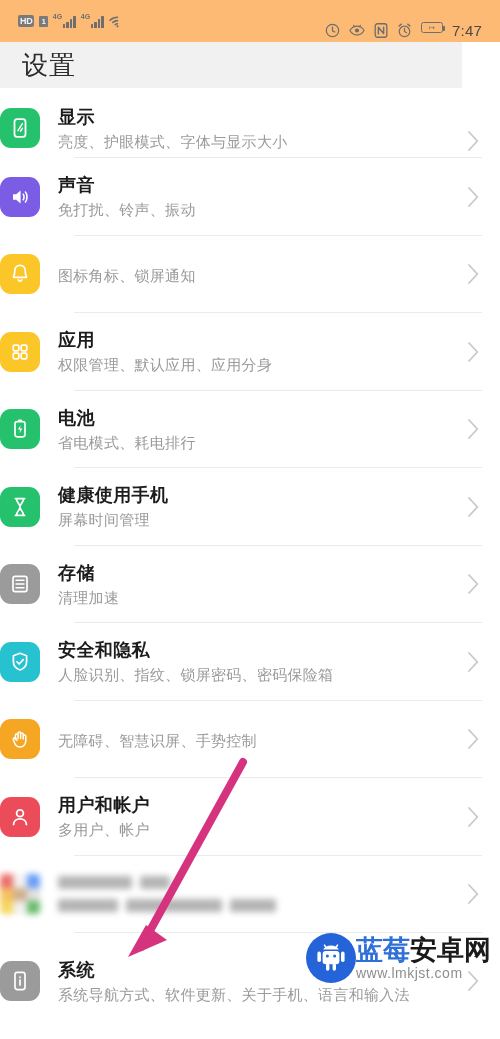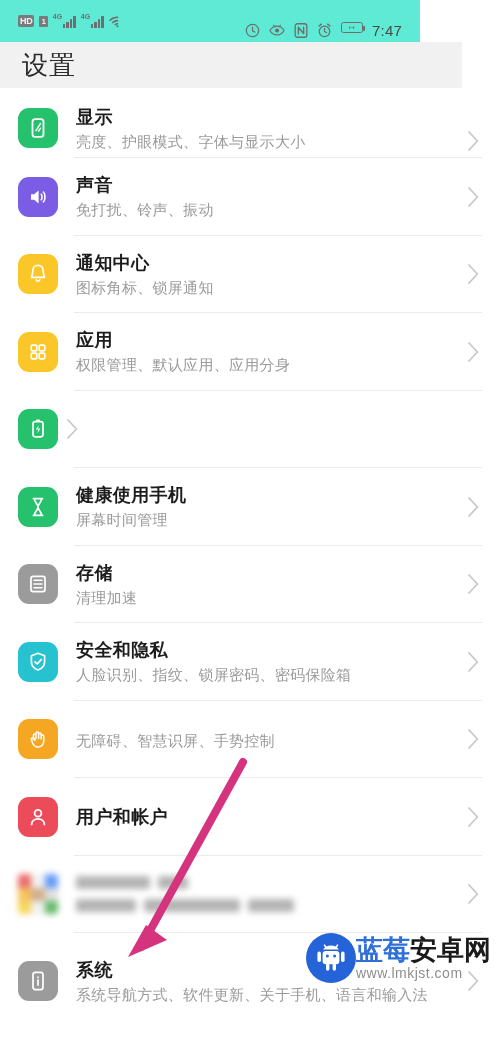--- a/index.html
+++ b/index.html
@@ -12,22 +12,22 @@
   #screen {
     position: relative;
     width: 500px; height: 1039px;
     background: #ffffff;
     overflow: hidden;
   }
 
   
   .statusbar {
     position: absolute; top: 0; left: 0;
-    width: 420px; height: 42px;
-    background: #5eead4;
+    width: 500px; height: 42px;
+    background: #fdba74;
     display: flex; align-items: center;
     padding: 0 18px;
   }
   .sb-left { display: flex; align-items: center; gap: 5px; }
   .sb-right { margin-left: auto; display: flex; gap: 9px; margin-top: 18px; }
   .hd-badge {
     background: #7a7a7a; color: #f1f1f1;
     font-size: 9px; font-weight: bold;
     padding: 1px 2px; border-radius: 2px;
     letter-spacing: -0.3px; line-height: 10px;
@@ -72,21 +72,21 @@
   
   .list {
     position: absolute; top: 88px; left: 0;
     width: 500px; height: 951px;
     background: #ffffff;
   }
   .row {
     position: relative;
     display: flex; align-items: center;
     height: 77.5px;
-    padding-left: 18px; padding-right: 20px;
+    padding-right: 20px;
   }
   .row.first { height: 70px; align-items: flex-end; padding-bottom: 6px; }
   .row.tall { height: 96px; }
   .row .sep {
     position: absolute; left: 74px; right: 18px; bottom: 0;
     height: 1px; background: #ebebeb;
   }
 
   .ic {
     width: 40px; height: 40px; border-radius: 11px;
@@ -261,21 +261,20 @@
     </div>
 
     <div class="row">
       <div class="ic" style="background:#fbc627">
         <svg width="24" height="24" viewBox="0 0 24 24">
           <path d="M12 3.4c-3.1 0-5.2 2.3-5.2 5.3 0 4.2-1.3 5.4-1.3 6.6h13c0-1.2-1.3-2.4-1.3-6.6 0-3-2.1-5.3-5.2-5.3z" fill="none" stroke="#fff" stroke-width="1.7" stroke-linejoin="round"></path>
           <path d="M10.2 17.8a1.9 1.9 0 0 0 3.6 0" fill="none" stroke="#fff" stroke-width="1.7" stroke-linecap="round"></path>
         </svg>
       </div>
       <div class="txt">
-        <div class="t1">通知中心</div>
         <div class="t2">图标角标、锁屏通知</div>
       </div>
       <div class="chev">
         <svg width="13" height="22" viewBox="0 0 13 22">
             <path d="M2 2l8.4 9L2 20" fill="none" stroke="#c8c8c8" stroke-width="1.8" stroke-linecap="round" stroke-linejoin="round"></path>
           </svg>
       </div>
       <div class="sep"></div>
     </div>
 
@@ -301,20 +300,24 @@
     </div>
 
     <div class="row">
       <div class="ic" style="background:#25c16d">
         <svg width="24" height="24" viewBox="0 0 24 24">
           <rect x="7" y="4.6" width="10" height="15.2" rx="2.2" fill="none" stroke="#fff" stroke-width="1.7"></rect>
           <rect x="10" y="2.6" width="4" height="2.2" rx="0.9" fill="#fff"></rect>
           <path d="M12.6 8.2l-2.8 4.4h2.4l-0.8 3.6 3-4.6h-2.4z" fill="#fff"></path>
         </svg>
       </div>
+      <div class="txt">
+        <div class="t1">电池</div>
+        <div class="t2">省电模式、耗电排行</div>
+      </div>
       <div class="chev">
         <svg width="13" height="22" viewBox="0 0 13 22">
             <path d="M2 2l8.4 9L2 20" fill="none" stroke="#c8c8c8" stroke-width="1.8" stroke-linecap="round" stroke-linejoin="round"></path>
           </svg>
       </div>
       <div class="sep"></div>
     </div>
 
     <div class="row">
       <div class="ic" style="background:#25c16d">
@@ -392,20 +395,21 @@
 
     <div class="row">
       <div class="ic" style="background:#ec4c5a">
         <svg width="24" height="24" viewBox="0 0 24 24">
           <circle cx="12" cy="8.2" r="3.4" fill="none" stroke="#fff" stroke-width="1.8"></circle>
           <path d="M5.6 19.4c0-3.4 2.9-5.6 6.4-5.6s6.4 2.2 6.4 5.6" fill="none" stroke="#fff" stroke-width="1.8" stroke-linecap="round"></path>
         </svg>
       </div>
       <div class="txt">
         <div class="t1">用户和帐户</div>
+        <div class="t2">多用户、帐户</div>
       </div>
       <div class="chev">
         <svg width="13" height="22" viewBox="0 0 13 22">
             <path d="M2 2l8.4 9L2 20" fill="none" stroke="#c8c8c8" stroke-width="1.8" stroke-linecap="round" stroke-linejoin="round"></path>
           </svg>
       </div>
       <div class="sep"></div>
     </div>
 
     <div class="row">

